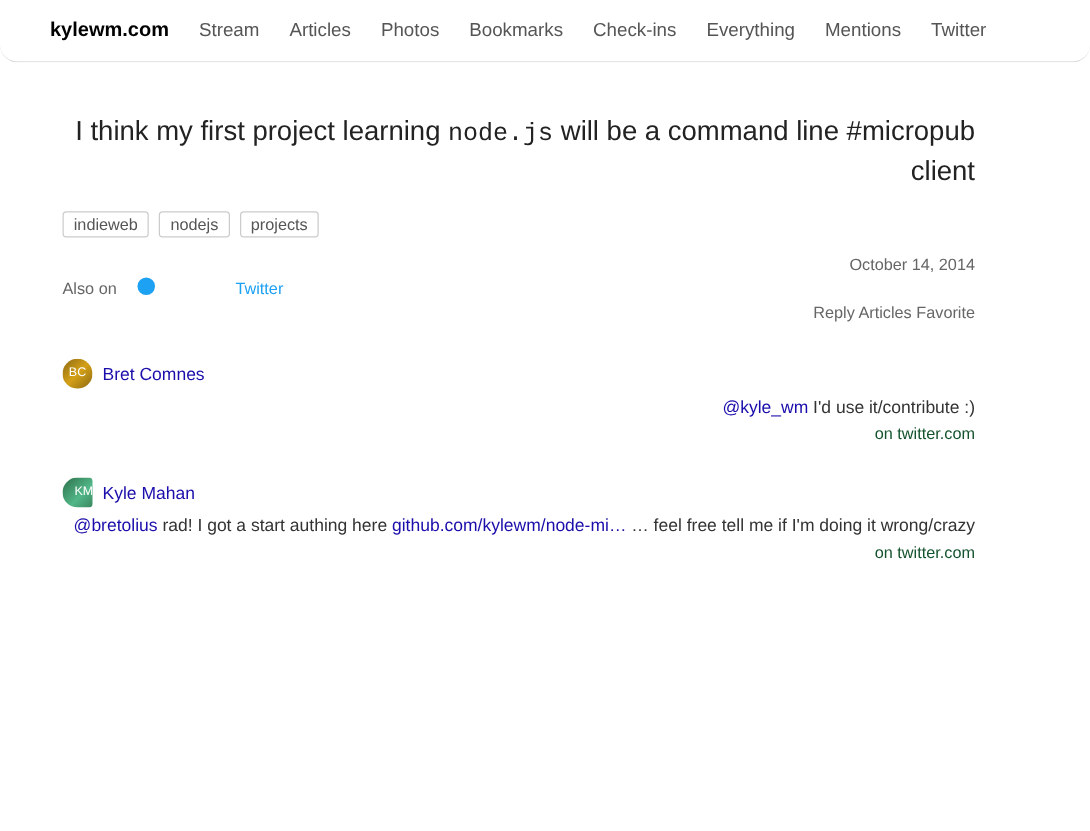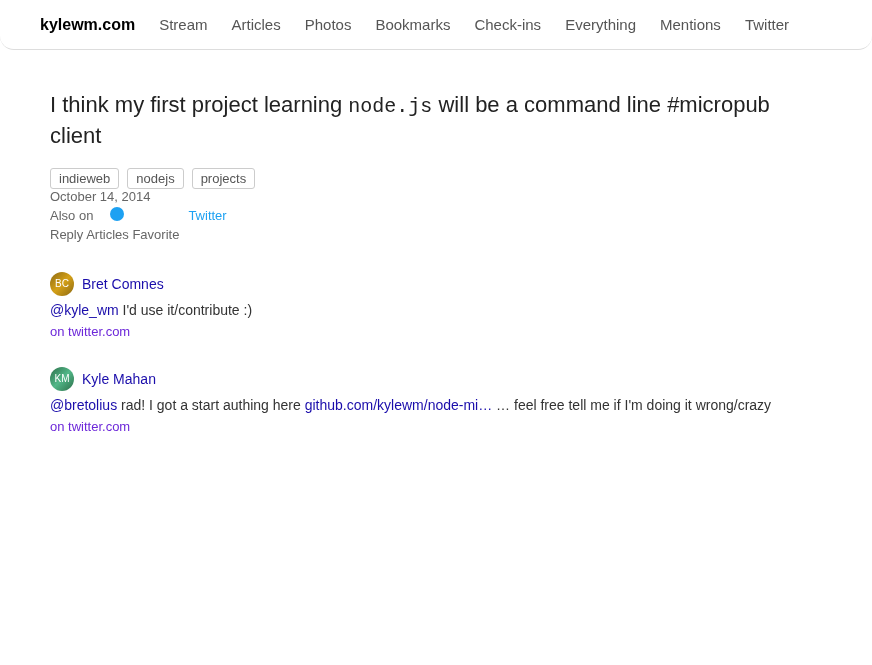--- a/index.html
+++ b/index.html
@@ -29,36 +29,38 @@
       text-decoration: none;
     }
     .nav-link {
       color: #555;
       text-decoration: none;
       font-size: 15px;
     }
     .main-content {
       padding: 40px 40px 40px 50px;
       max-width: 820px;
+      text-align: right;
     }
     .post-title {
       font-size: 22px;
       font-weight: normal;
       line-height: 1.4;
       margin-bottom: 16px;
       color: #222;
     }
     .post-title code {
       font-family: "Courier New", Courier, monospace;
       font-size: 20px;
       background: none;
     }
     .tags {
       display: flex;
       gap: 8px;
+      margin-bottom: 14px;
       flex-wrap: wrap;
     }
     .tag {
       border: 1px solid #ccc;
       border-radius: 3px;
       padding: 2px 8px;
       font-size: 13px;
       color: #555;
     }
     .post-meta {
@@ -117,21 +119,21 @@
       width: 24px;
       height: 24px;
       background: linear-gradient(135deg, #8B6914 0%, #D4A017 50%, #8B6914 100%);
       display: flex;
       align-items: center;
       justify-content: center;
       font-size: 10px;
       color: white;
     }
     .avatar-img-kyle {
-      width: 24px;
+      width: 34px;
       height: 24px;
       background: linear-gradient(135deg, #2c6e49 0%, #52b788 50%, #2c6e49 100%);
       display: flex;
       align-items: center;
       justify-content: center;
       font-size: 10px;
       color: white;
     }
     .comment-author {
       color: #1a0dab;
@@ -148,21 +150,21 @@
     .comment-body .mention {
       color: #1a0dab;
       text-decoration: none;
     }
     .comment-body .link {
       color: #1a0dab;
       text-decoration: none;
     }
     .comment-source {
       font-size: 13px;
-      color: #6d28d9;
+      color: #14532d;
     }
   </style>
 </head>
 <body>
 
 <nav class="nav-bar">
   <a class="nav-brand">kylewm.com</a>
   <a class="nav-link" href="#">Stream</a>
   <a class="nav-link" href="#">Articles</a>
   <a class="nav-link" href="#">Photos</a>

